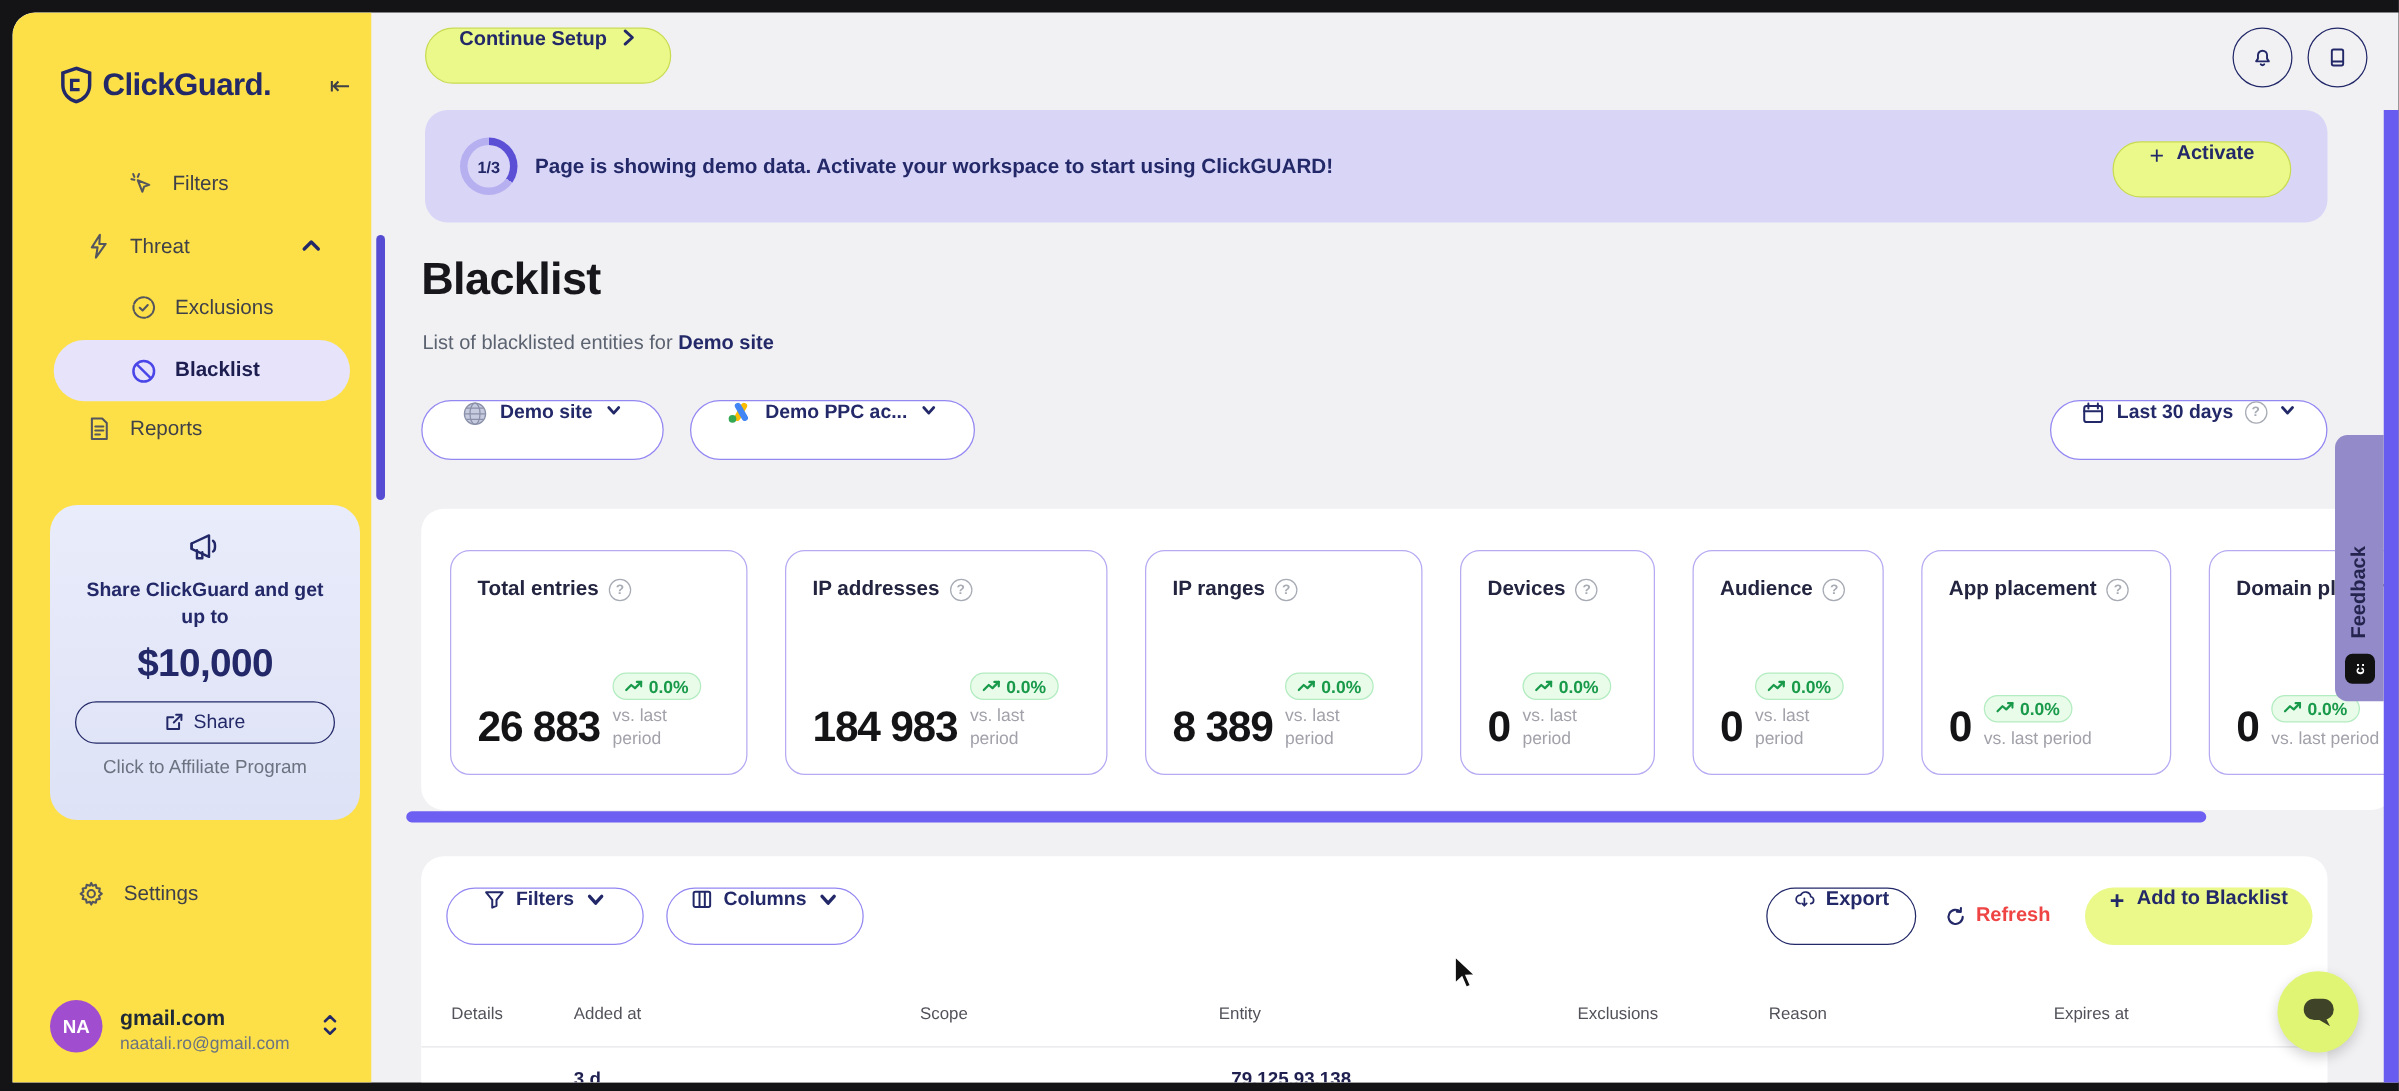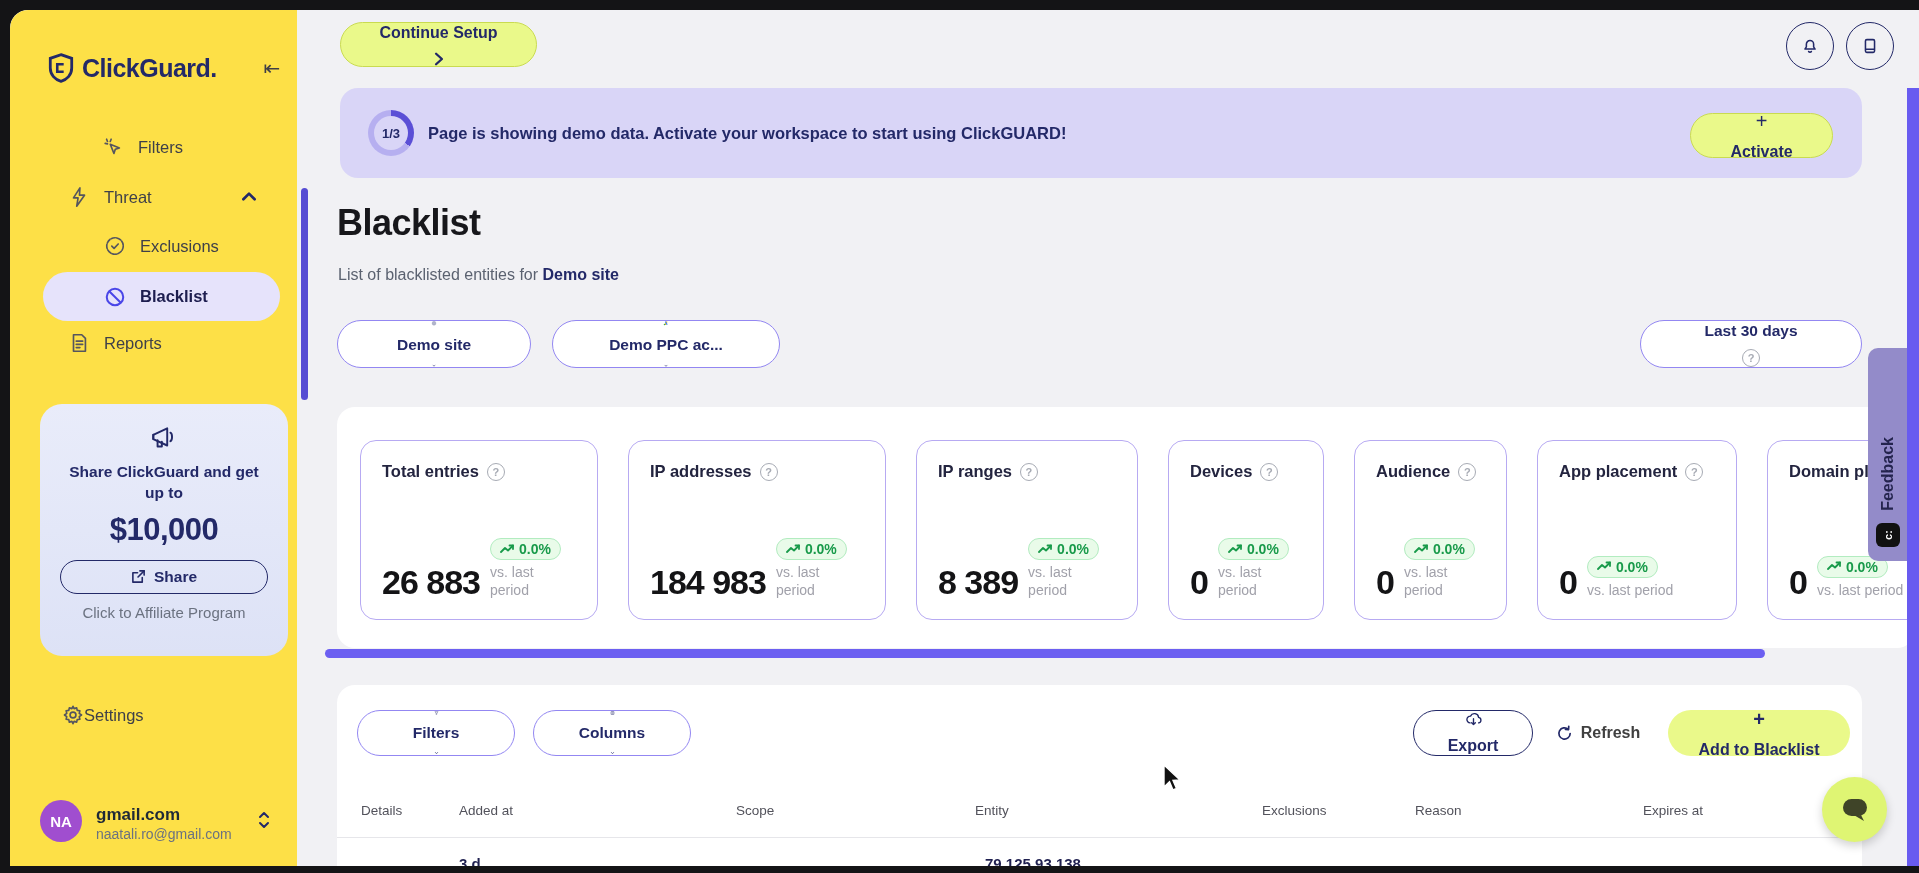--- a/index.html
+++ b/index.html
@@ -26,38 +26,38 @@
   .nav-reports    { left:58px; top:312px; width:190px; }
   .threat-chevron { position:absolute; left:230px; top:178px; width:18px; height:18px; color:#232968; }
   .side-scrollbar { position:absolute; left:291px; top:178px; width:7px; height:212px; background:#564cd3; border-radius:4px; }
 
   .promo-card { position:absolute; left:30px; top:394px; width:248px; height:252px; border-radius:22px;
     background:linear-gradient(180deg,#e9ecfa 0%,#dde2f6 100%); text-align:center; color:#232968; }
   .promo-icon { margin:20px auto 6px; width:30px; height:28px; color:#232968; }
   .promo-text { font-size:15.5px; font-weight:600; line-height:1.35; padding:0 24px; }
   .promo-amount { font-size:31px; font-weight:800; margin-top:8px; letter-spacing:-0.5px; }
   .share-btn { margin:12px auto 0; width:208px; height:34px; border:1.5px solid #232968; border-radius:18px;
-    display:flex; align-items:center; justify-content:center; gap:8px; font-size:15.5px; font-weight:700; cursor:pointer; background:transparent; color:#232968; }
+    display:flex; align-items:center; justify-content:center; gap:8px; font-size:15.5px; font-weight:400; cursor:pointer; background:transparent; color:#232968; }
   .share-btn svg { width:15px; height:15px; }
   .promo-affiliate { margin-top:10px; font-size:15px; color:#6b7280; font-weight:400; }
 
-  .settings-row { position:absolute; left:52px; top:688px; width:190px; height:34px; display:flex; align-items:center; color:#3f4049; font-size:16.5px; font-weight:500; cursor:pointer; }
+  .settings-row { position:absolute; left:52px; top:688px; width:190px; height:34px; display:flex; align-items:center; gap:15px; color:#3f4049; font-size:16.5px; font-weight:500; cursor:pointer; }
   .settings-row .nicon { width:22px; height:22px; color:#55555e; }
 
   .user-row { position:absolute; left:30px; top:788px; width:240px; height:44px; display:flex; align-items:flex-end; cursor:pointer; }
   .avatar { width:42px; height:42px; border-radius:50%; background:#a04ecf; color:#ffffff; display:flex; align-items:center; justify-content:center; font-size:15px; font-weight:600; flex:0 0 auto; }
   .user-meta { margin-left:14px; text-align:left; }
   .user-name { font-size:17px; font-weight:700; color:#1f2937; }
   .user-email { font-size:14px; color:#6b7280; margin-top:1px; }
   .user-chevrons { position:absolute; right:8px; top:10px; width:16px; height:24px; color:#232968; }
 
   
   .main { position:absolute; left:287px; top:0; right:0; bottom:0; }
 
-  .pill { display:flex; align-items:center; justify-content:center; border-radius:24px; cursor:pointer;flex-direction:column; }
+  .pill { display:flex; justify-content:center; border-radius:24px; cursor:pointer; }
   .lime { background:#eaf98a; border:1.5px solid #c9db50; color:#232968; font-weight:600; }
 
   .continue-setup { position:absolute; left:43px; top:12px; width:197px; height:45px; font-size:16px; gap:10px; }
   .continue-setup svg { width:14px; height:14px; }
 
   .circle-btn { position:absolute; top:12px; width:48px; height:48px; border-radius:50%; border:1.5px solid #232968; background:transparent; display:flex; align-items:center; justify-content:center; color:#232968; cursor:pointer; }
   .bell-btn { left:1489px; }
   .book-btn { left:1549px; }
   .circle-btn svg { width:20px; height:20px; }
 
@@ -95,21 +95,21 @@
   .cap-wrap { width:62px; }
   .cap-line { white-space:nowrap; }
   .h-scrollbar { position:absolute; left:28px; top:639px; width:1440px; height:9px; border-radius:5px; background:#6c5ff1; }
 
   
   .table-panel { position:absolute; left:40px; top:675px; width:1525px; height:181px; background:#ffffff; border-radius:18px 18px 0 0; overflow:hidden; }
   .tp-pill { position:absolute; top:25px; height:46px; background:#fff; border:1.5px solid #9387f2; color:#232968; font-size:15.5px; font-weight:600; gap:9px; }
   .filters-btn { left:20px; width:158px; }
   .columns-btn { left:196px; width:158px; }
   .export-btn { position:absolute; left:1076px; top:25px; width:120px; height:46px; border:1.5px solid #232968; background:#fff; color:#232968; font-size:16px; font-weight:600; gap:9px; }
-  .refresh-btn { position:absolute; left:1211px; top:25px; width:100px; height:46px; display:flex; align-items:center; justify-content:center; gap:8px; color:#404040; font-size:16px; font-weight:600; cursor:pointer; }
+  .refresh-btn { position:absolute; left:1211px; top:25px; width:100px; height:46px; display:flex; align-items:center; justify-content:center; gap:8px; color:#ef4444; font-size:16px; font-weight:600; cursor:pointer; }
   .add-btn { position:absolute; left:1331px; top:25px; width:182px; height:46px; border:none; font-size:16px; gap:10px; }
   .tp-pill svg, .export-btn svg, .refresh-btn svg { width:17px; height:17px; }
 
   .th { position:absolute; top:118px; font-size:13.5px; color:#52525b; font-weight:400; }
   .th0{left:24px} .th1{left:122px} .th2{left:399px} .th3{left:638px} .th4{left:925px} .th5{left:1078px} .th6{left:1306px}
   .t-divider { position:absolute; left:0; top:152px; width:100%; height:1px; background:#e6e6ea; }
   .partial-cell { position:absolute; top:170px; font-size:15px; font-weight:600; color:#1f2050; }
   .pc1{left:122px} .pc3{left:648px}
 
   

